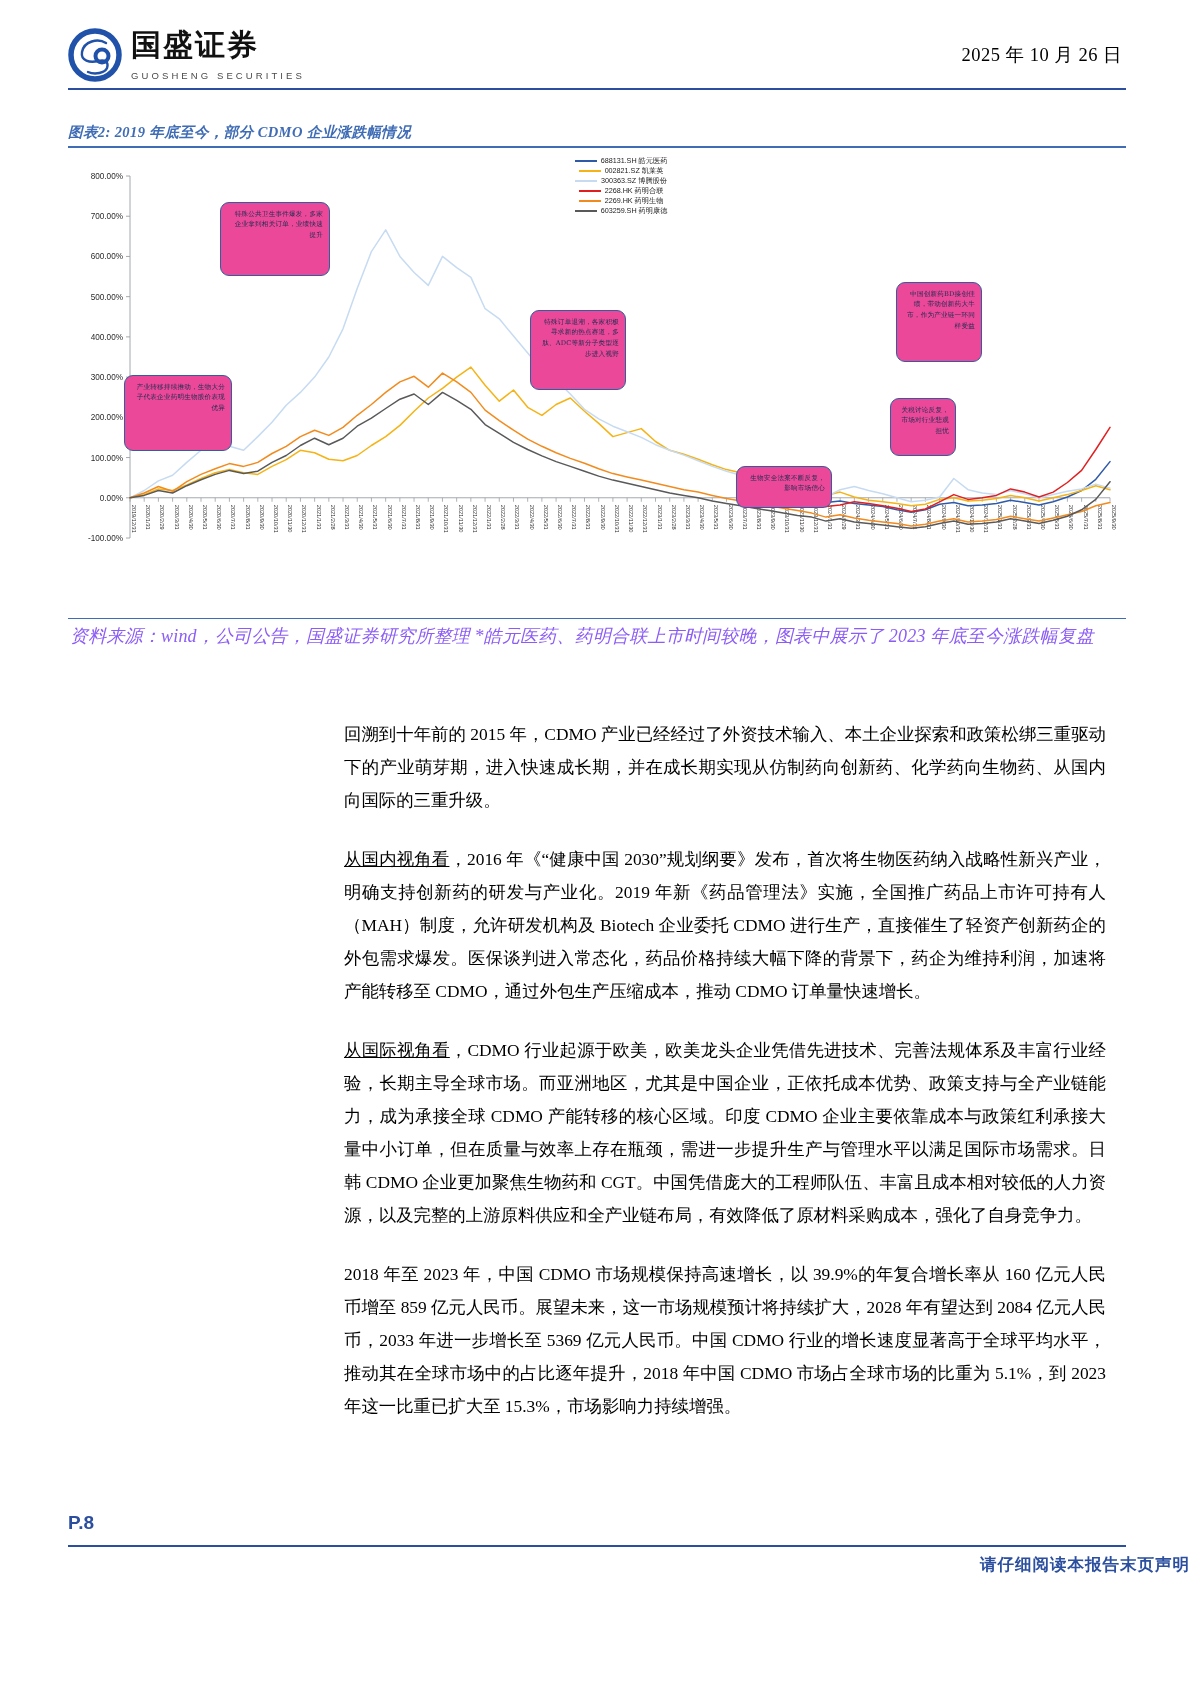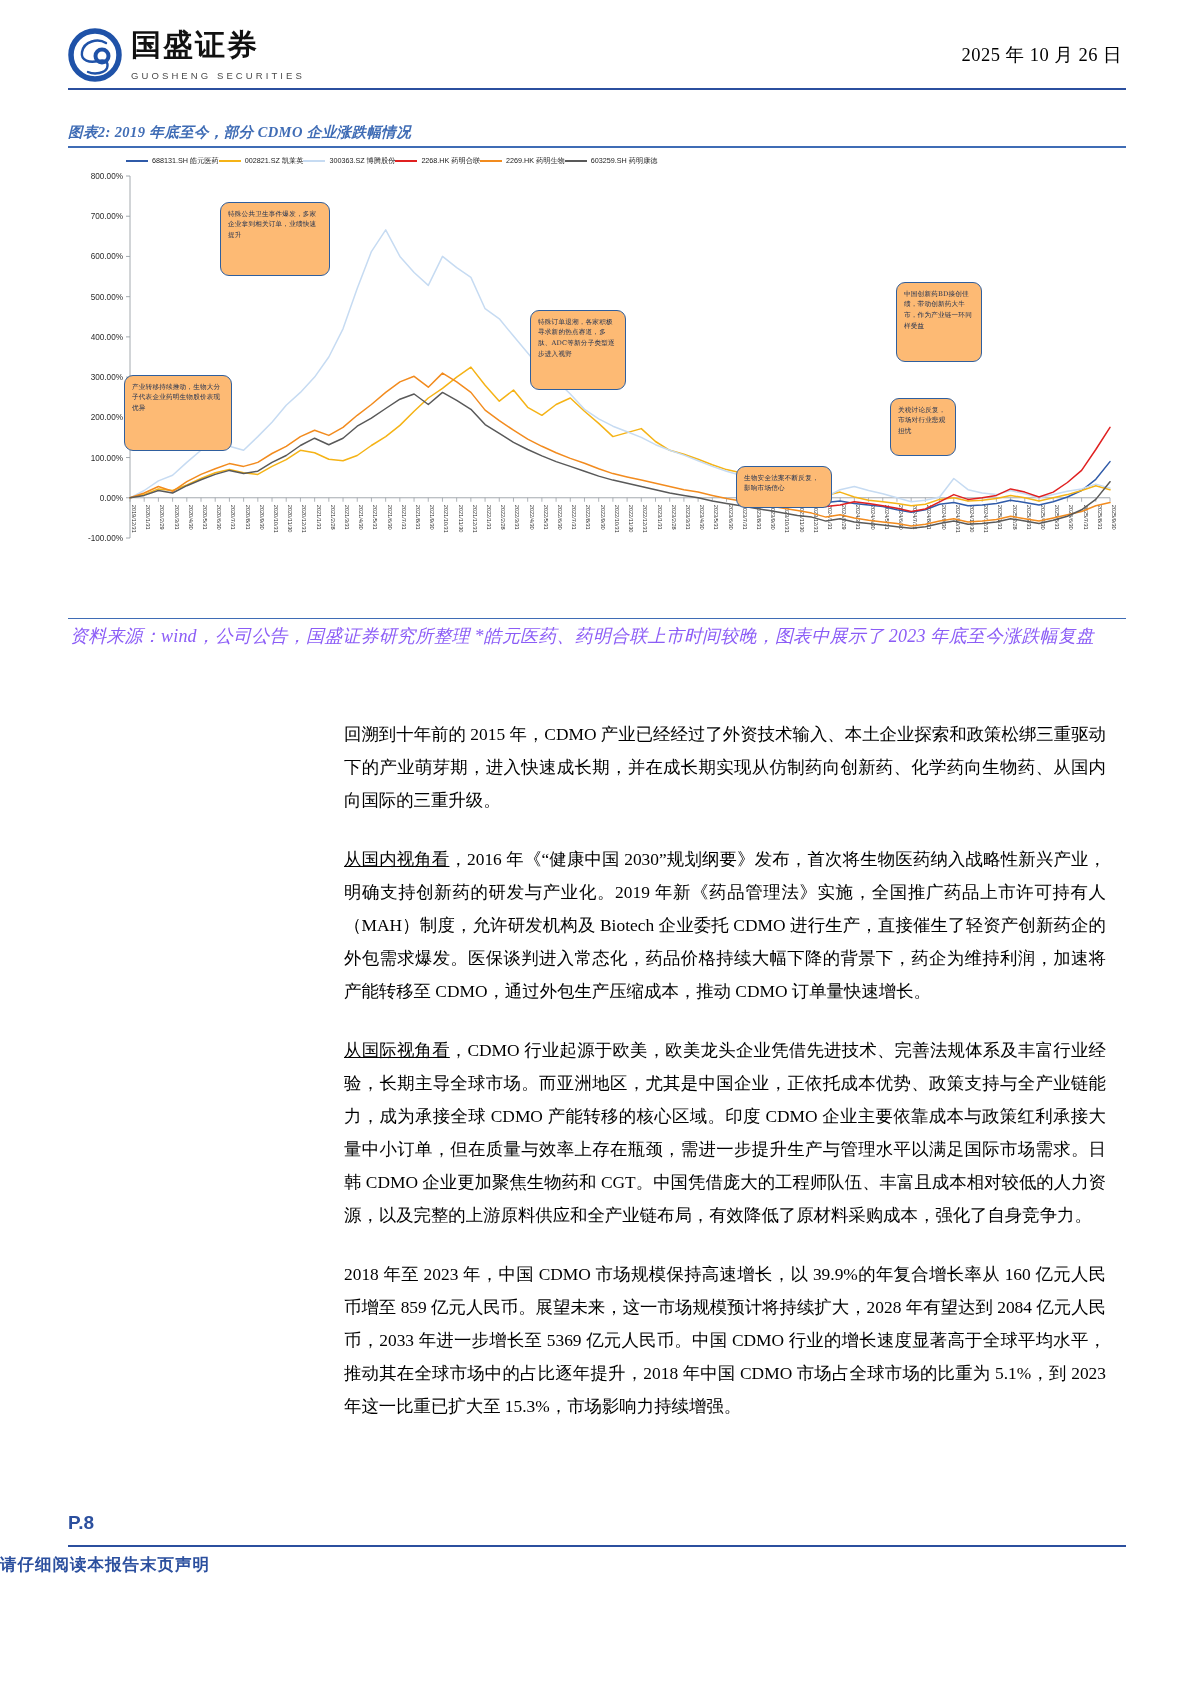--- a/index.html
+++ b/index.html
@@ -25,51 +25,52 @@
 
   
   .exhibit { position:absolute; left:68px; top:123px; width:1058px; }
   .ex-title { font-family:"Liberation Serif", serif; font-style:italic; font-weight:bold; font-size:14.5px; color:#3f6cb5; letter-spacing:0.4px; padding-bottom:4px; }
   .ex-rule-top { height:1.6px; background:#3f6cb5; }
   .ex-rule-bottom { height:1.6px; background:#3f6cb5; }
   .chart-area { position:relative; height:470px; background:#fff; }
   .ex-source { font-family:"Liberation Serif", serif; font-style:italic; font-size:18px; color:#8b5cf6; padding:5px 0 4px 2px; letter-spacing:0.2px; }
 
   
-  .legend { position:absolute; left:58px; top:8px; width:990px; display:flex; align-items:center; }
+  .legend { position:absolute; left:58px; top:8px; width:990px; display:flex; align-items:center;flex-direction:column; }
   .legend-item { display:flex; align-items:center; gap:4px; font-size:7.2px; font-family:"Liberation Sans", sans-serif; color:#222; white-space:nowrap; }
   .legend-swatch { display:inline-block; width:22px; height:2px; }
 
   
   .plot { position:absolute; left:0; top:22px; width:1058px; height:448px; }
 
   
   .callout {
     position:absolute;
-    background:#fdba74;
+    background:#ec4899;
     border:1.2px solid #2f5f9e;
     border-radius:9px;
     color:#1b2d4f;
     font-family:"DejaVu Serif", serif;
     font-size:6.6px;
     line-height:1.65;
     padding:6px 6px 6px 7px;
     box-sizing:border-box;
     letter-spacing:0.2px;
+    text-align:right;
   }
 
   
   .bodytext { position:absolute; left:298px; top:718px; width:762px;margin-left:46px; }
   .para { font-size:17.4px; line-height:33px; text-align:justify; text-justify:inter-ideograph; margin:0 0 26px 0; color:#000; font-family:"Liberation Serif", serif; }
   .lead { font-weight:normal; text-decoration:underline; }
 
   
   .footer-rule { position:absolute; left:68px; right:64px; top:1545px; height:2px; background:#2b4f9e; }
   .footer-page { position:absolute; left:68px; top:1512px; font-family:"Liberation Sans", sans-serif; font-weight:bold; font-size:19px; color:#2b4f9e; }
-  .footer-note { position:absolute; left:0; right:0; top:1554px; text-align:left; font-size:16.5px; font-weight:bold; color:#2b4f9e; font-family:"Liberation Serif", serif; letter-spacing:1px; }
+  .footer-note { position:absolute; left:0; right:0; top:1554px; text-align:right; font-size:16.5px; font-weight:bold; color:#2b4f9e; font-family:"Liberation Serif", serif; letter-spacing:1px; }
 </style>
 </head>
 <body>
 
 <div class="page">
 
   <div class="header">
     <div class="logo-wrap">
       <div class="logo-mark">
         <svg width="54" height="54" viewBox="0 0 54 54">

